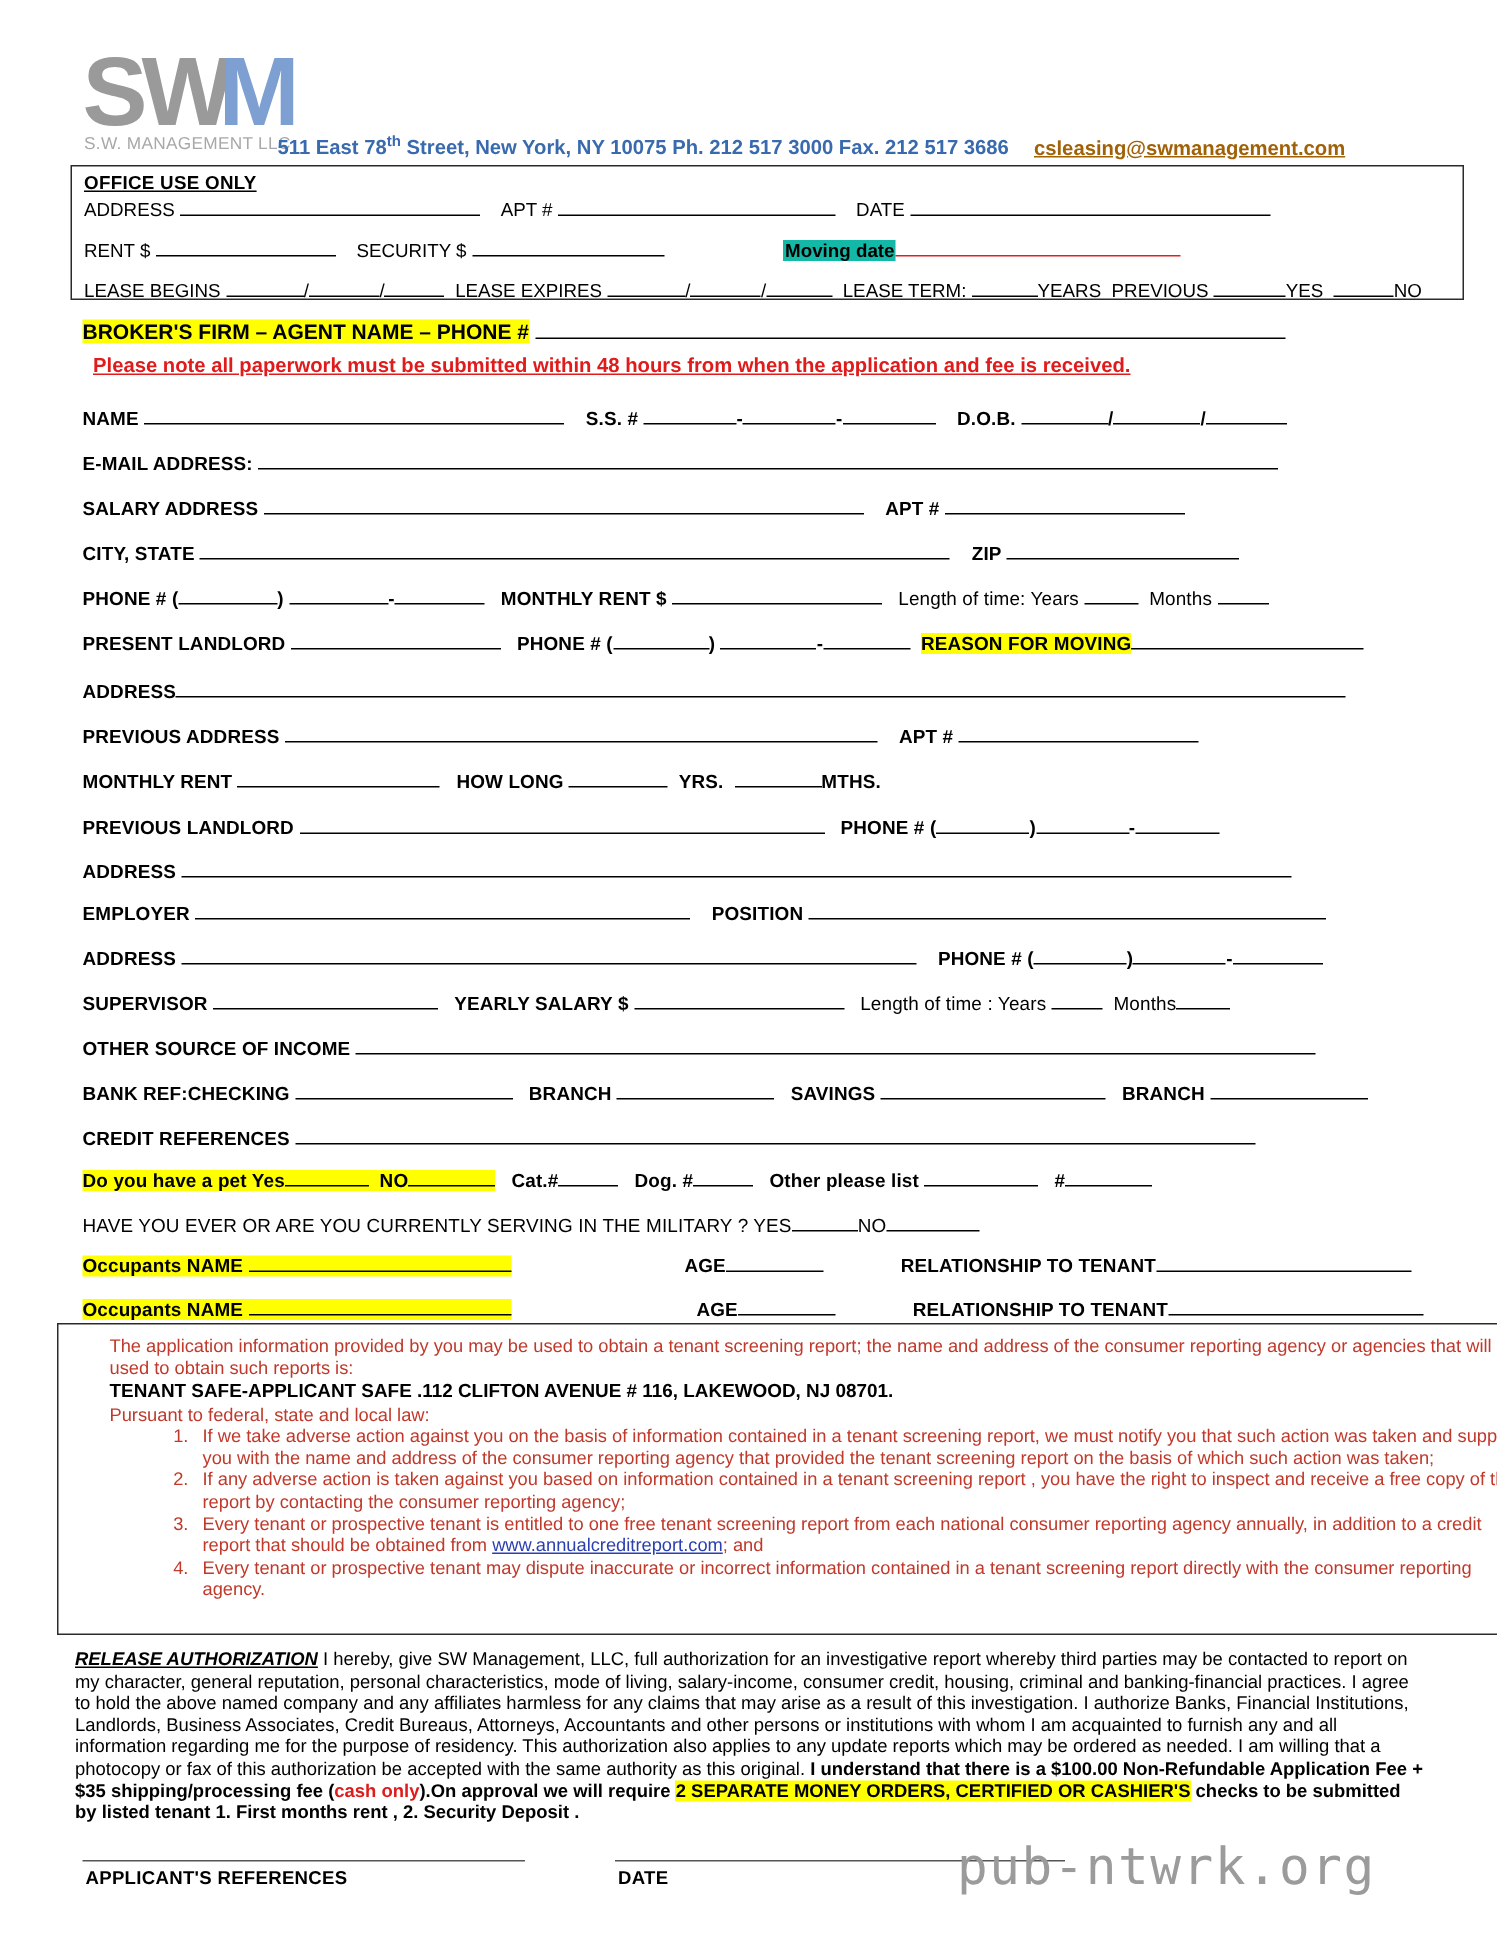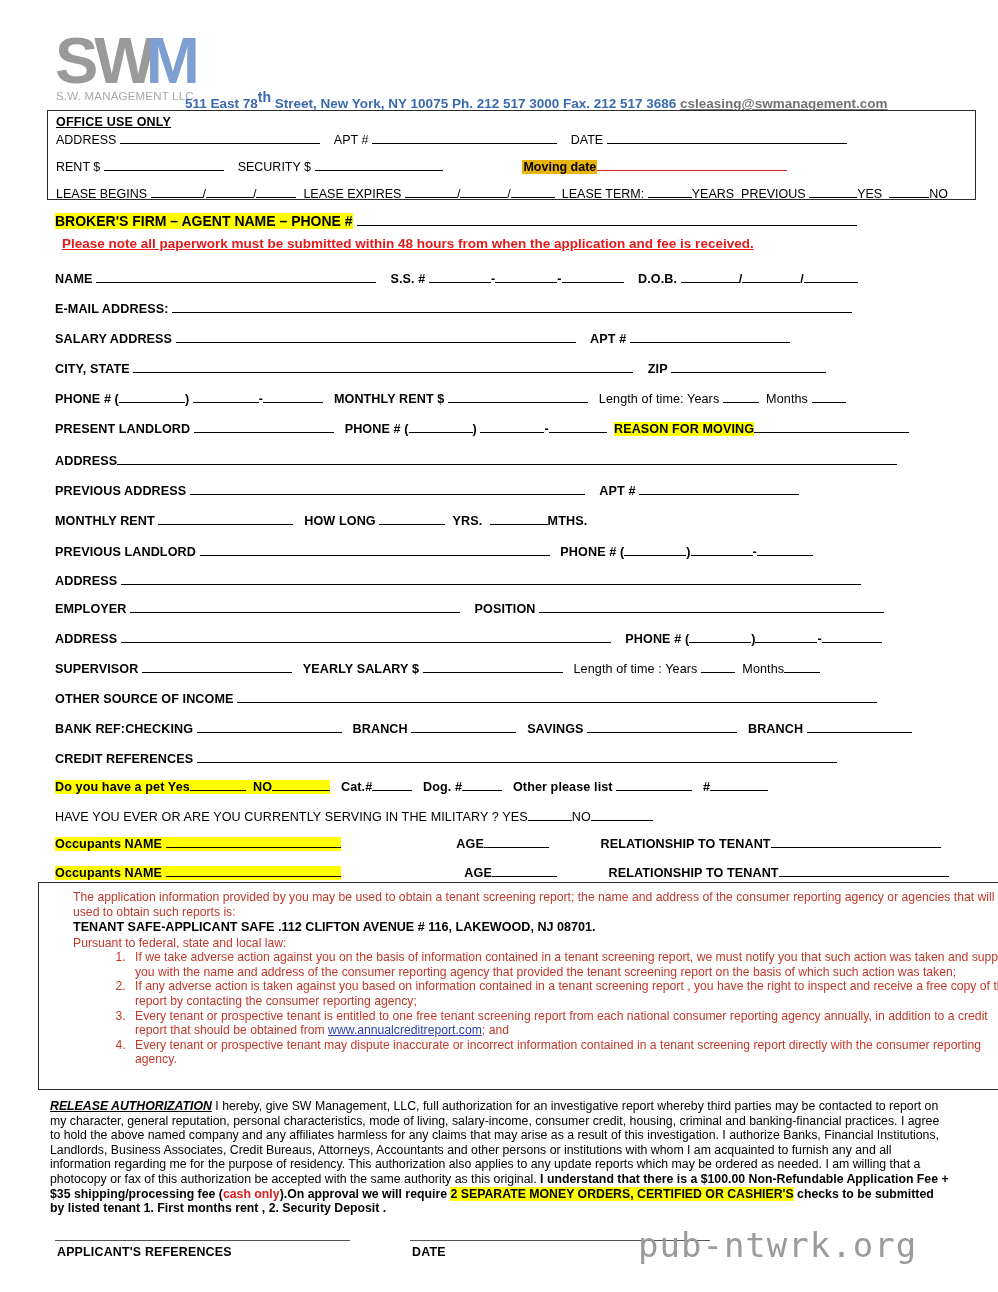--- a/index.html
+++ b/index.html
@@ -58,24 +58,25 @@
   }
   .addr-line {
     position: absolute;
     left: 130px;
     top: 57px;
     font-size: 13.5px;
     font-weight: bold;
     color: #3a6aae;
     white-space: nowrap;
   }
-  .addr-line sup { font-size: 14px; margin-top: 24px; }
+  .addr-line sup { font-size: 10px; margin-top: 24px; }
   .addr-email {
     text-decoration: underline;
-    color: #737373;
+    color: #a16207;
+    margin-left: 13px;
   }
 
   
   .office-box {
     position: absolute;
     left: 47px;
     top: 110px;
     width: 929px;
     height: 90px;
     border: 1.6px solid #2b2b2b;
@@ -90,21 +91,21 @@
     text-decoration: underline;
     letter-spacing: 0.2px;
   }
   .office-row1 { position: absolute; left: 8px; top: 20px; font-size: 12.5px; white-space: nowrap; }
   .office-row2 { position: absolute; left: 8px; top: 47px; font-size: 12.5px; white-space: nowrap; }
   .office-row3 { position: absolute; left: 8px; top: 74px; font-size: 12.5px; white-space: nowrap; }
 
   .ul { display: inline-block; border-bottom: 1px solid #000; height: 12px; vertical-align: baseline; }
 
   .hl-magenta {
-    background: #eab308;
+    background: #14b8a6;
     font-weight: bold;
     padding: 0 1px;
   }
   .red-rule {
     display: inline-block;
     border-bottom: 1.4px solid #e02020;
     height: 11px;
     vertical-align: baseline;
   }
 

